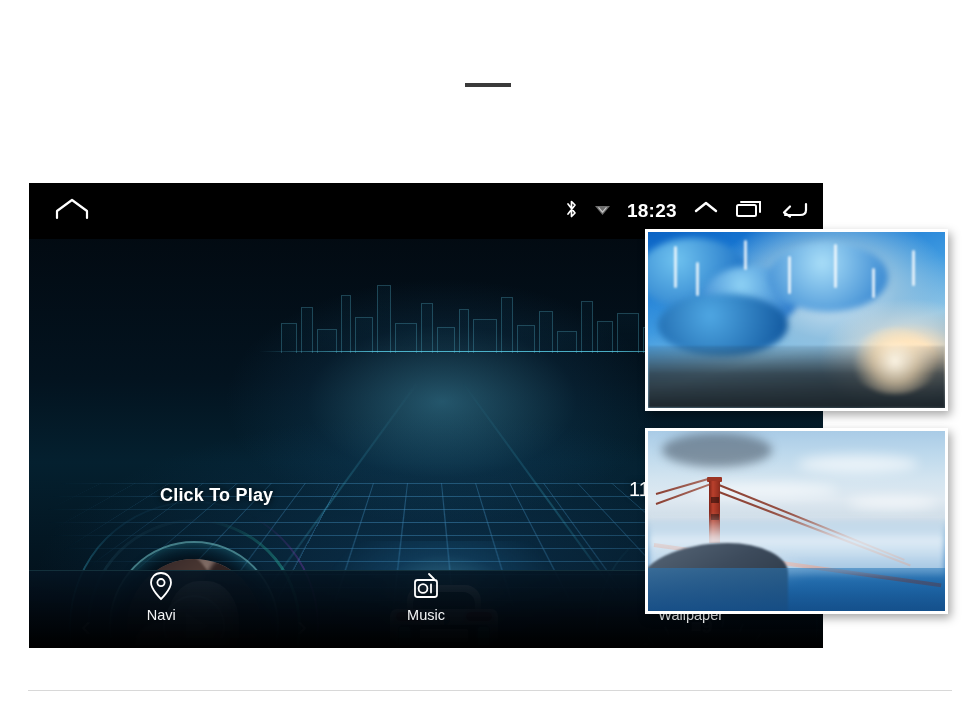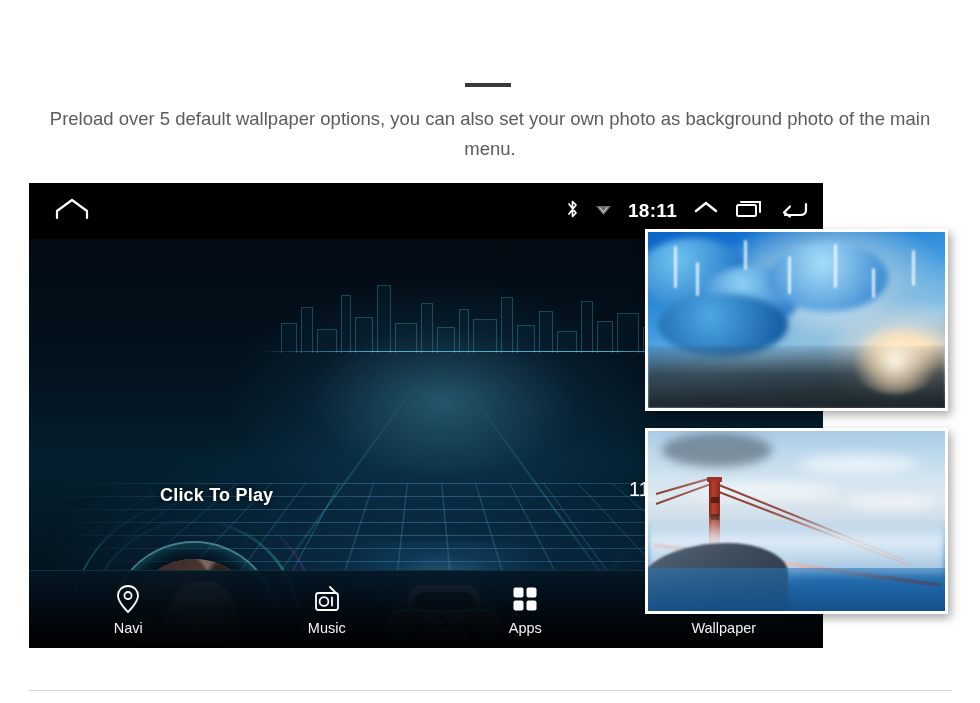--- a/index.html
+++ b/index.html
@@ -324,21 +324,21 @@
     border-radius: 4px;
     background: linear-gradient(180deg, #1a2228, #05090c);
   }
   .car .wheel.l { left: 1px; }
   .car .wheel.r { right: 1px; }
 
   
   .dock {
     position: absolute; left: 0; bottom: 0; width: 794px; height: 78px;
     background: linear-gradient(180deg, rgba(5,22,36,.92) 0%, rgba(2,9,16,.98) 55%, #000 100%);
-    display: flex; align-items: center;
+    display: flex; 
     border-top: 1px solid rgba(60,150,185,.32);
   }
   .dock-item {
     flex: 1; display: flex; flex-direction: column;
     align-items: center; gap: 6px;
     color: #ffffff;
   }
   .dock-label { font-size: 14.5px; color: #f2f4f5; }
   .dock-ico { height: 30px; display: flex; align-items: center; }
 
@@ -448,21 +448,20 @@
     position: absolute; left: 28px; top: 690px; width: 924px; height: 1px;
     background: #d8d8d8;
   }
 </style>
 </head>
 <body>
 
 <div id="page">
 
   <div class="hdr-rule"></div>
-  <div class="hdr-sub">Preload over 5 default wallpaper options, you can also set your own photo as background photo of the main menu.</div>
 
   <div id="unit">
 
     <div class="bg-sky"></div>
 
     <div class="skyline">
       <div class="b" style="left:2px;  width:16px; height:30px;"></div>
       <div class="b" style="left:22px; width:12px; height:46px;"></div>
       <div class="b" style="left:38px; width:20px; height:24px;"></div>
       <div class="b" style="left:62px; width:10px; height:58px;"></div>
@@ -520,21 +519,21 @@
           <svg width="13" height="20" viewBox="0 0 13 20">
             <path d="M3 5 L10 14 L6.5 17.5 L6.5 2.5 L10 6 L3 15" fill="none" stroke="#ffffff" stroke-width="1.7" stroke-linejoin="round" stroke-linecap="round"></path>
           </svg>
         </div>
         <div>
           <svg width="17" height="14" viewBox="0 0 17 14">
             <path d="M1 4 L8.5 13 L16 4 Z" fill="#6d6d6d"></path>
             <path d="M4.5 5.4 L8.5 10.2 L12.5 5.4" fill="none" stroke="#c9c9c9" stroke-width="1.1"></path>
           </svg>
         </div>
-        <div class="sb-time">18:11</div>
+        <div class="sb-time">18:23</div>
         <div>
           <svg width="26" height="18" viewBox="0 0 26 18">
             <path d="M3 11 L13 3 L23 11" fill="none" stroke="#ffffff" stroke-width="2.4" stroke-linecap="round" stroke-linejoin="round"></path>
             <path d="M3 16 L13 8 L23 16" fill="none" stroke="#ffffff" stroke-width="2.4" stroke-linecap="round" stroke-linejoin="round" opacity="0"></path>
           </svg>
         </div>
         <div>
           <svg width="28" height="20" viewBox="0 0 28 20">
             <path d="M6 3 L25 3" fill="none" stroke="#ffffff" stroke-width="2" stroke-linecap="round"></path>
             <path d="M25 3 L25 13" fill="none" stroke="#ffffff" stroke-width="2" stroke-linecap="round"></path>
@@ -610,31 +609,20 @@
             <path d="M17 2 L22 7" fill="none" stroke="#ffffff" stroke-width="1.8" stroke-linecap="round"></path>
             <rect x="3" y="8" width="22" height="17" rx="2.5" fill="none" stroke="#ffffff" stroke-width="1.8"></rect>
             <circle cx="11" cy="16.5" r="4.4" fill="none" stroke="#ffffff" stroke-width="1.8"></circle>
             <path d="M19 12.5 L19 20.5" fill="none" stroke="#ffffff" stroke-width="1.8" stroke-linecap="round"></path>
           </svg>
         </div>
         <div class="dock-label">Music</div>
       </div>
 
 
-      <div class="dock-item">
-        <div class="dock-ico">
-          <svg width="28" height="28" viewBox="0 0 28 28">
-            <rect x="2.5" y="2.5" width="10" height="10" rx="2" fill="#ffffff"></rect>
-            <rect x="15.5" y="2.5" width="10" height="10" rx="2" fill="#ffffff"></rect>
-            <rect x="2.5" y="15.5" width="10" height="10" rx="2" fill="#ffffff"></rect>
-            <rect x="15.5" y="15.5" width="10" height="10" rx="2" fill="#ffffff"></rect>
-          </svg>
-        </div>
-        <div class="dock-label">Apps</div>
-      </div>
 
 
       <div class="dock-item">
         <div class="dock-ico">
           <svg width="28" height="28" viewBox="0 0 28 28">
             <path d="M14 3.2 L16 3.2 L16.6 6.1 L18.9 7.1 L21.3 5.4 L22.7 6.8 L21 9.2 L22 11.5 L24.9 12.1 L24.9 14.1 L22 14.7 L21 17 L22.7 19.4 L21.3 20.8 L18.9 19.1 L16.6 20.1 L16 23 L14 23 L12 23 L11.4 20.1 L9.1 19.1 L6.7 20.8 L5.3 19.4 L7 17 L6 14.7 L3.1 14.1 L3.1 12.1 L6 11.5 L7 9.2 L5.3 6.8 L6.7 5.4 L9.1 7.1 L11.4 6.1 L12 3.2 Z" fill="none" stroke="#ffffff" stroke-width="1.7" stroke-linejoin="round"></path>
             <circle cx="14" cy="13.1" r="4" fill="none" stroke="#ffffff" stroke-width="1.7"></circle>
           </svg>
         </div>
         <div class="dock-label">Wallpaper</div>

